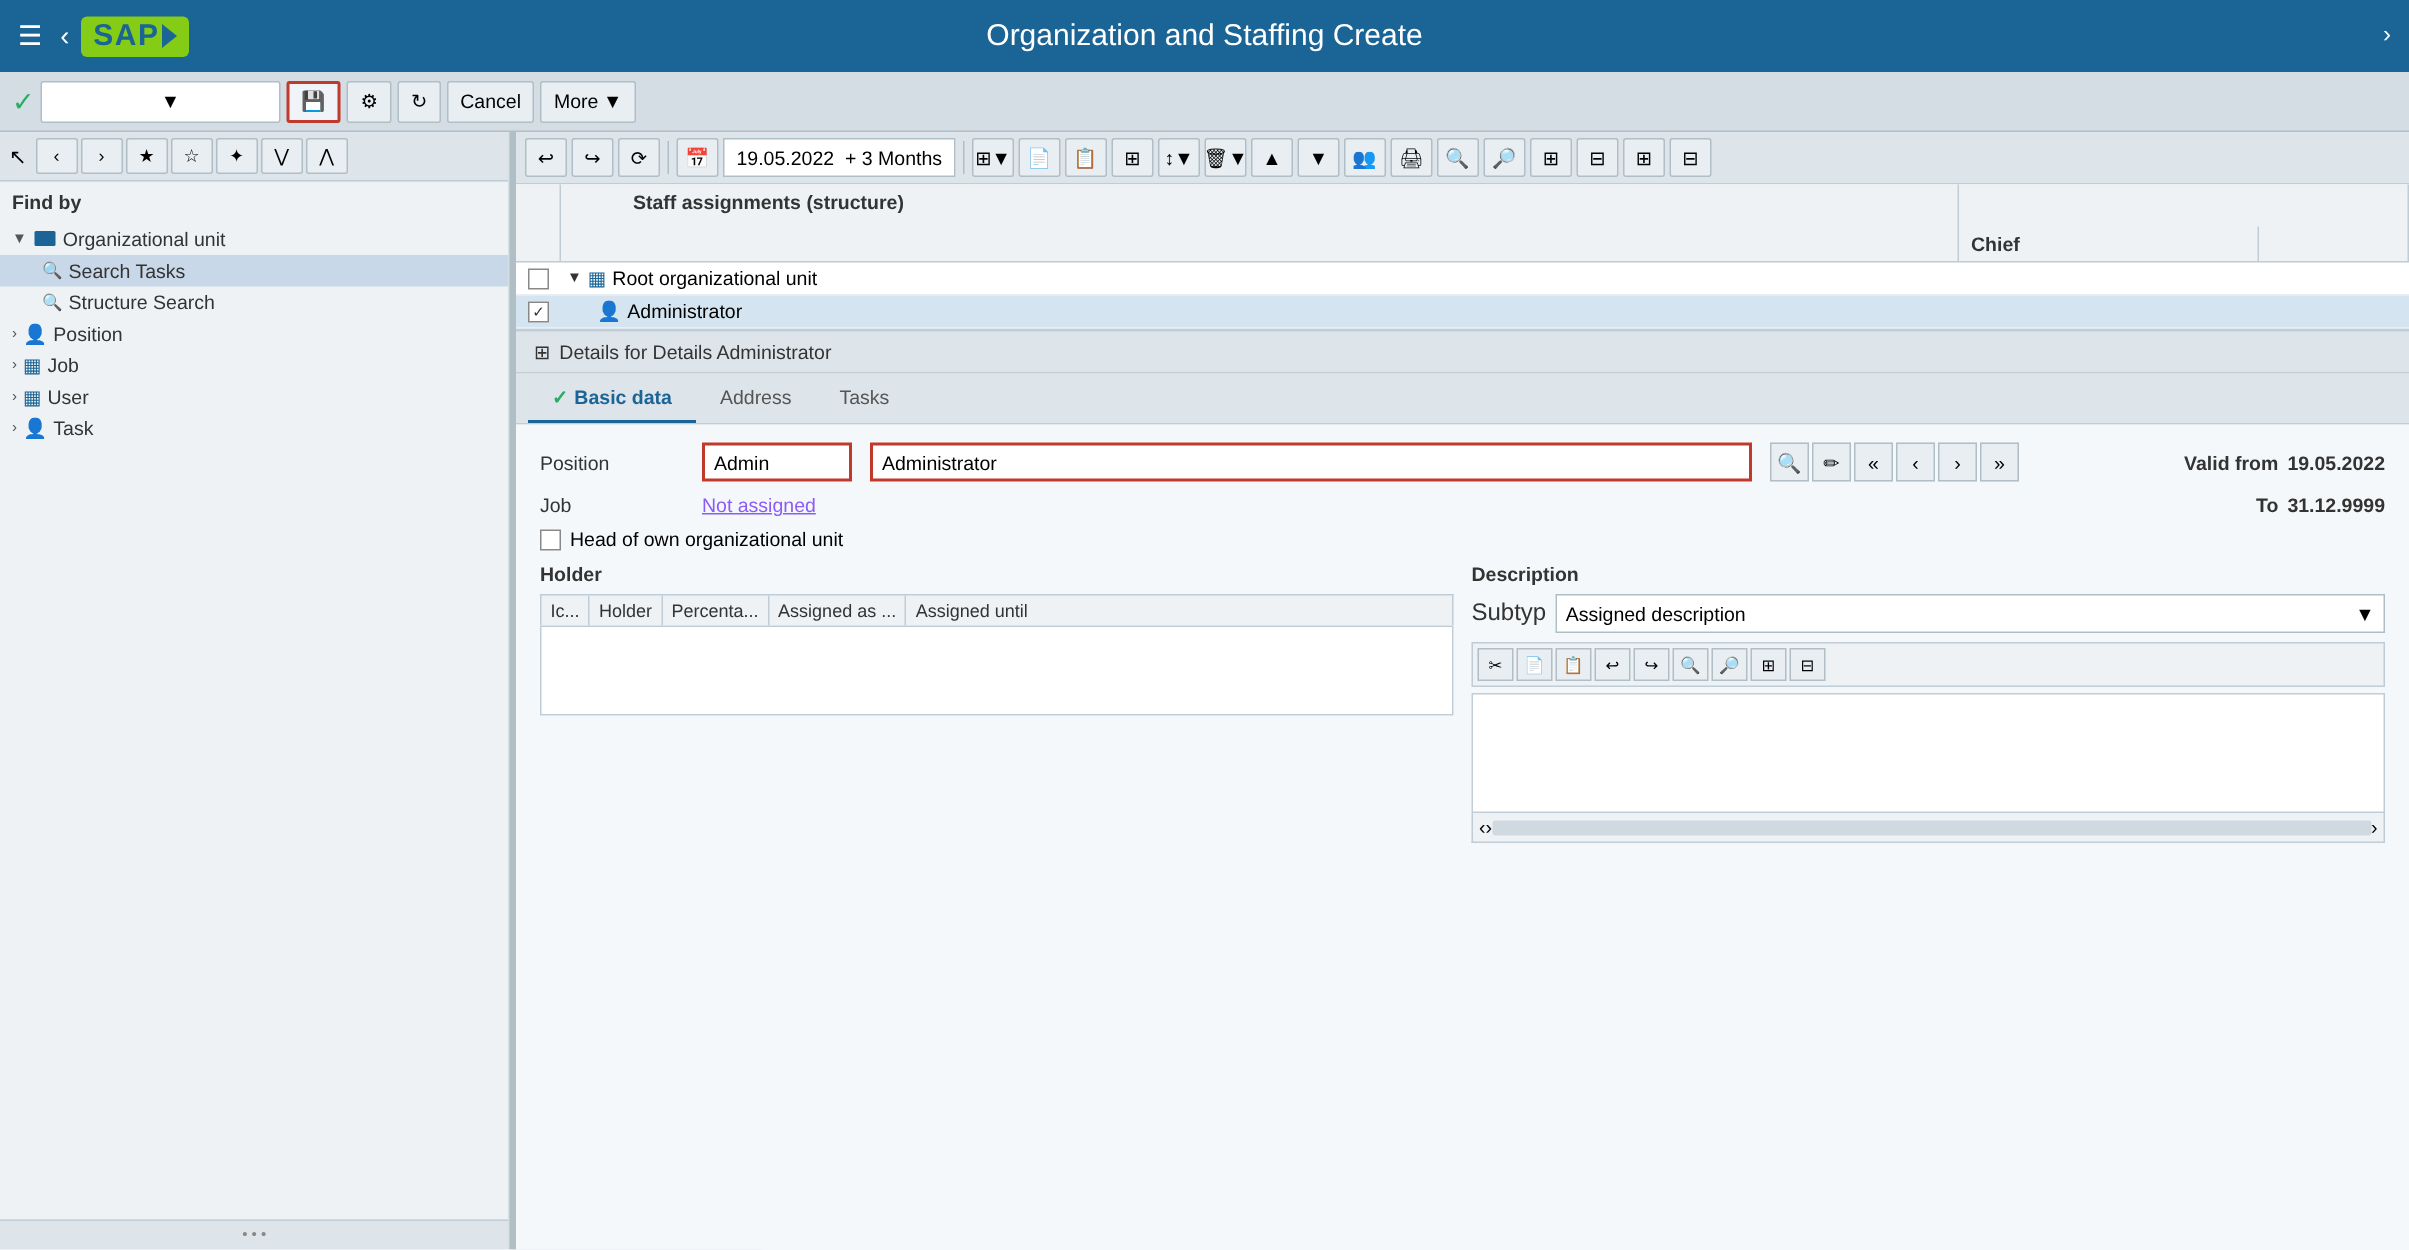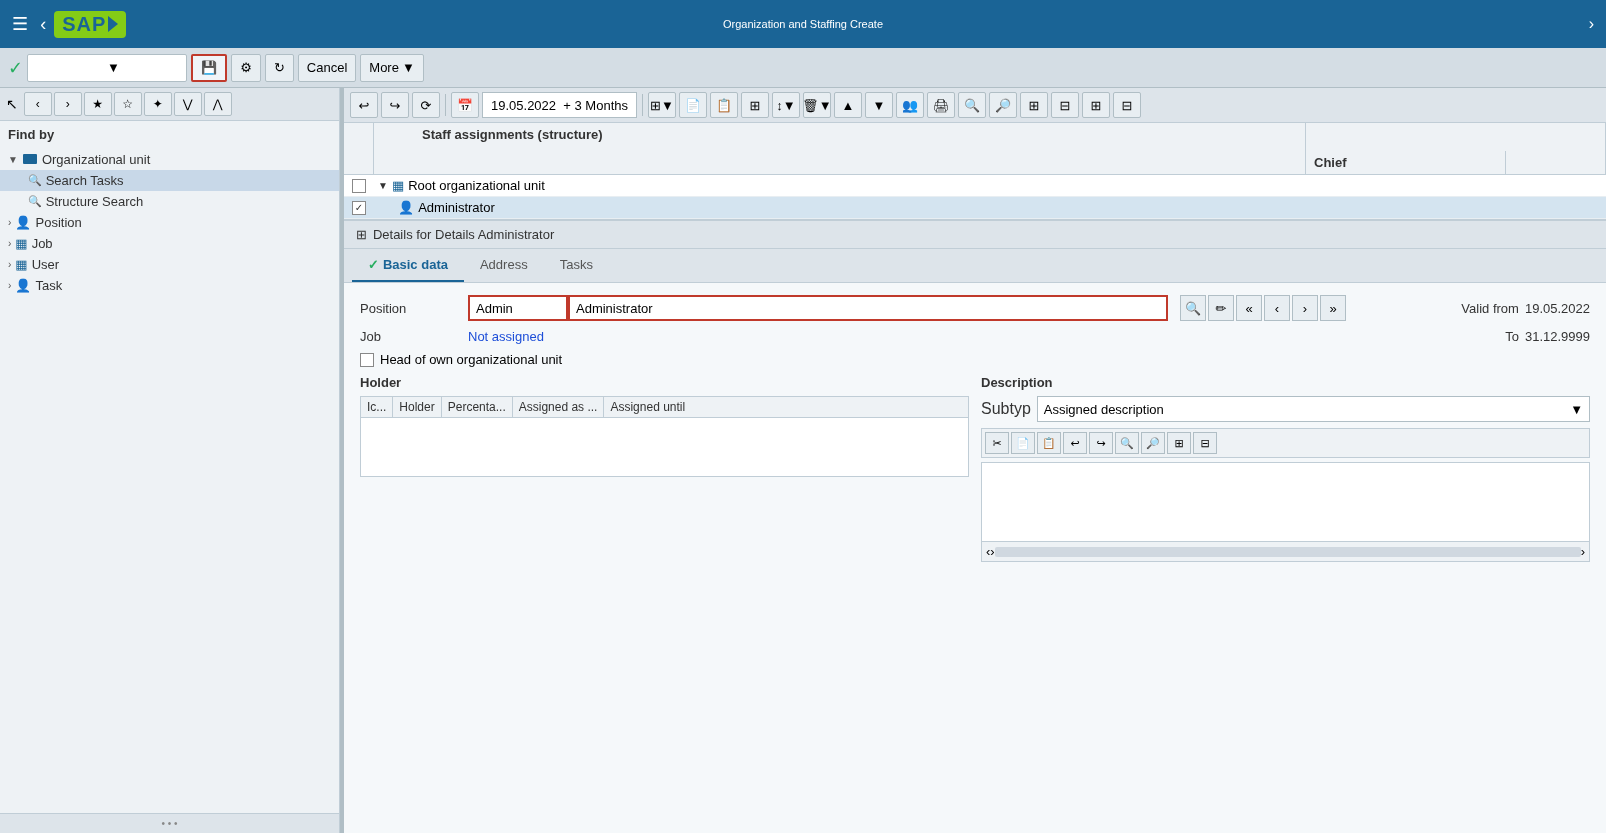--- a/index.html
+++ b/index.html
@@ -45,21 +45,21 @@
       height: 0;
       border-left: 10px solid #1a6496;
       border-top: 8px solid transparent;
       border-bottom: 8px solid transparent;
       margin-left: 2px;
     }
     .header-title {
       position: absolute;
       left: 50%;
       transform: translateX(-50%);
-      font-size: 11px;
+      font-size: 20px;
       color: white;
       font-weight: normal;
     }
     .header-right {
       display: flex;
       align-items: center;
       gap: 8px;
       margin-left: auto;
     }
     .header-arrow {
@@ -320,38 +320,38 @@
       margin-bottom: 8px;
       gap: 8px;
     }
     .form-label {
       width: 100px;
       color: #333;
       flex-shrink: 0;
     }
     .form-field-group {
       display: flex;
-      gap: 0;
+      gap: 12px;
       flex: 1;
       max-width: 700px;
     }
     .form-input {
       border: 1px solid #b0bec5;
       padding: 3px 6px;
       background: white;
       height: 26px;
       font-size: 13px;
     }
     .form-input.highlighted {
       border: 2px solid #c0392b;
       outline: none;
     }
     .form-input-short { width: 100px; }
     .form-input-long { flex: 1; }
-    .form-link { color: #1d4ed8; cursor: pointer; }
+    .form-link { color: #8b5cf6; text-decoration: underline; cursor: pointer; }
     .form-actions {
       display: flex;
       gap: 2px;
       margin-left: 4px;
     }
     .form-action-btn {
       border: 1px solid #b0bec5;
       background: #e8eef2;
       width: 26px;
       height: 26px;
@@ -359,20 +359,21 @@
       align-items: center;
       justify-content: center;
       cursor: pointer;
       font-size: 11px;
     }
     .valid-section {
       margin-left: auto;
       display: flex;
       align-items: flex-end;
       gap: 6px;
+      font-weight: bold;
     }
     .valid-label { color: #333; }
     .valid-date {
       font-size: 13px;
       color: #333;
     }
 
     
     .checkbox-row {
       display: flex;

